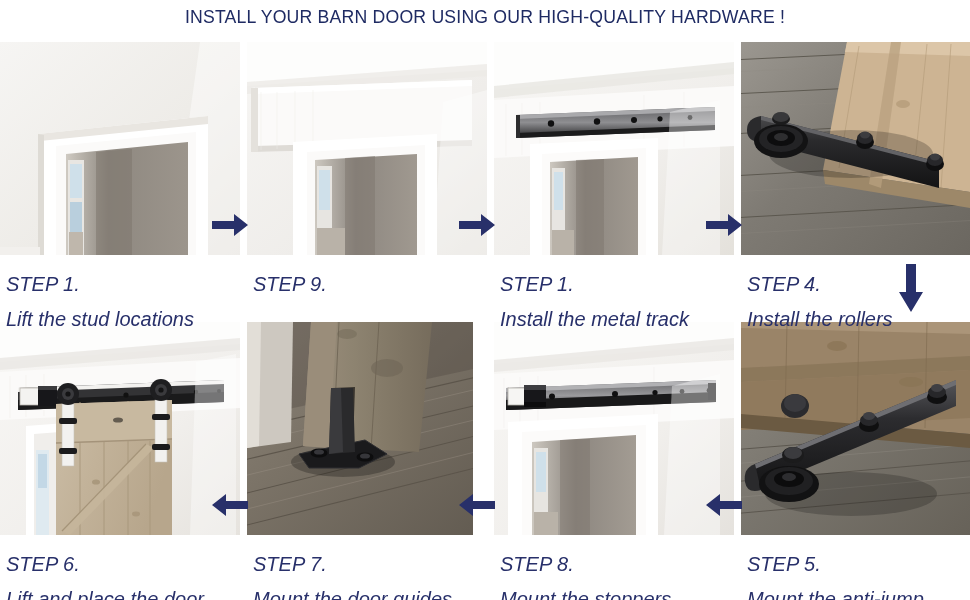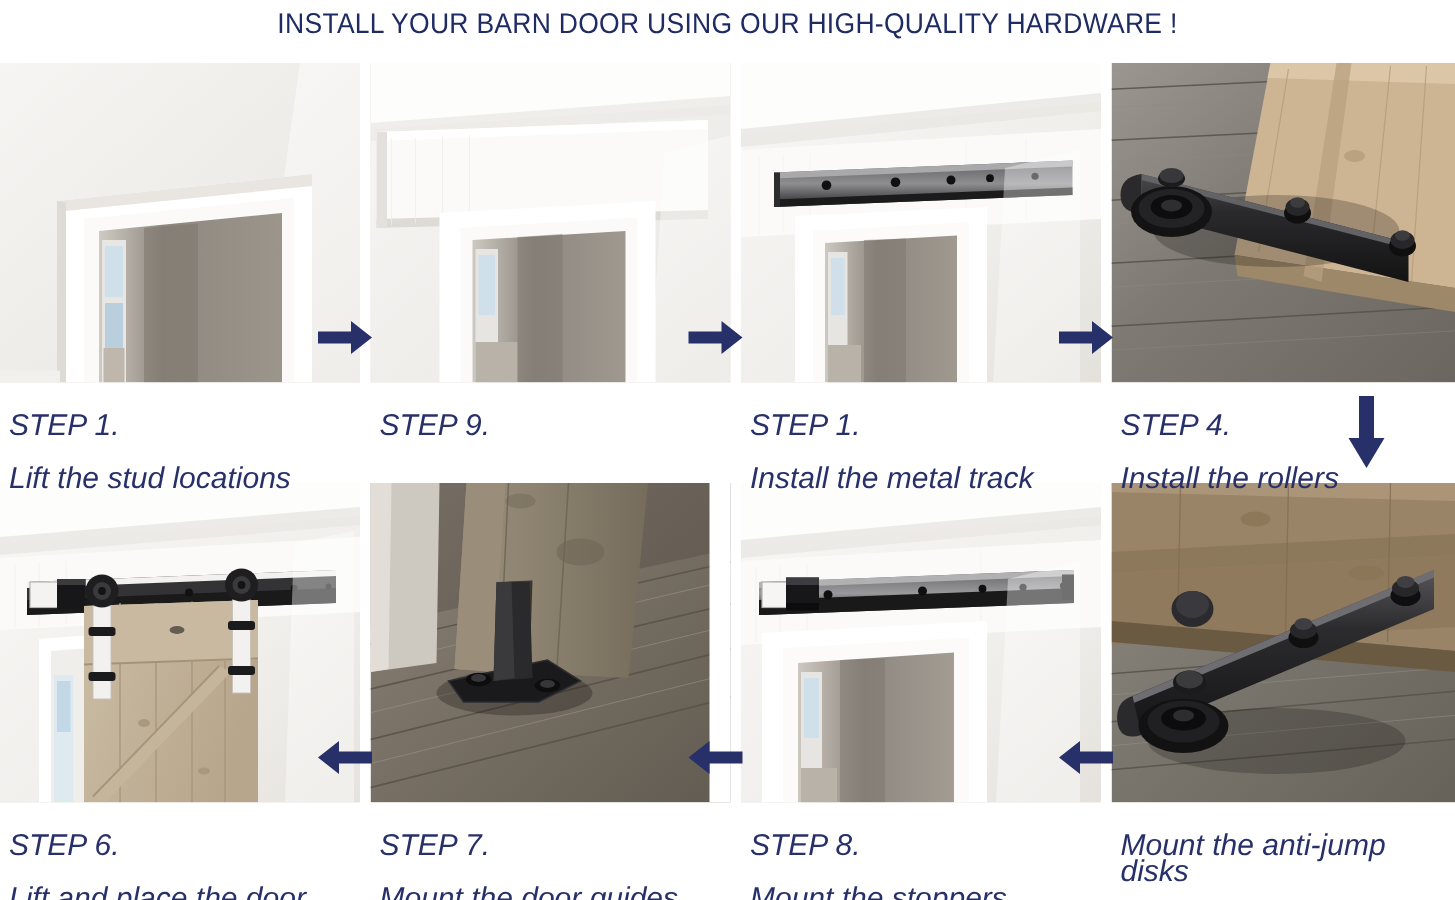--- a/index.html
+++ b/index.html
@@ -612,16 +612,17 @@
   </div>
   <div class="cap" style="left:253px;top:538px;width:225px;">
     <span class="num">STEP 7.</span>
     <span>Mount the door guides</span>
   </div>
   <div class="cap" style="left:500px;top:538px;width:225px;">
     <span class="num">STEP 8.</span>
     <span>Mount the stoppers</span>
   </div>
   <div class="cap" style="left:747px;top:538px;width:222px;">
+    <span class="num">STEP 5.</span>
     <span>Mount the anti-jump disks</span>
   </div>
 
 </div>
 
 </body></html>

